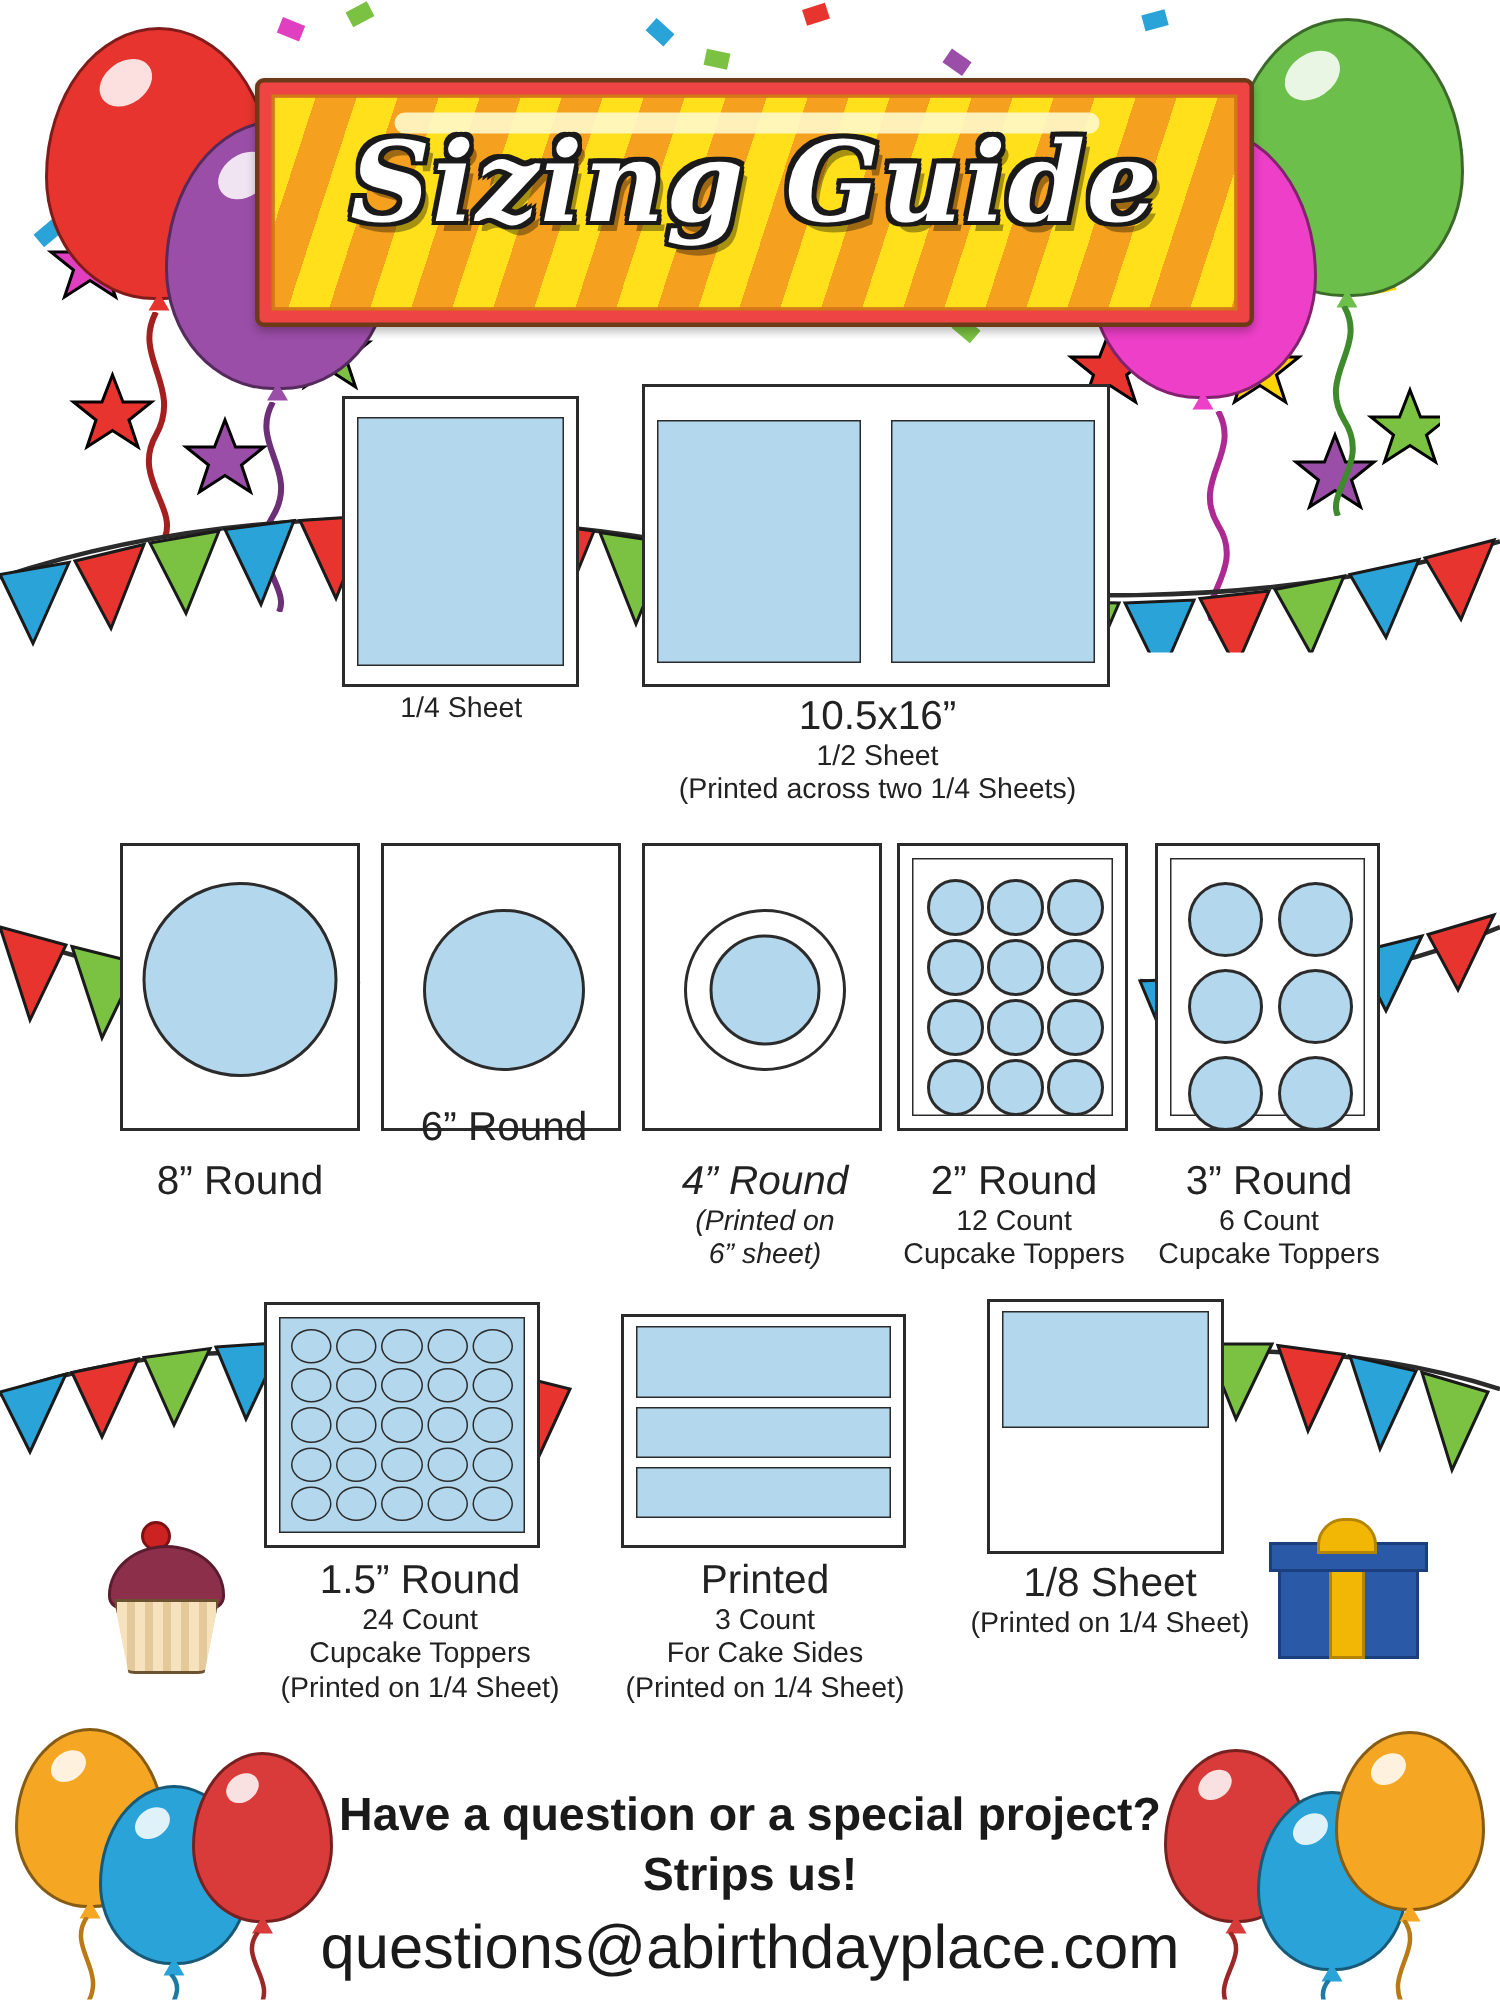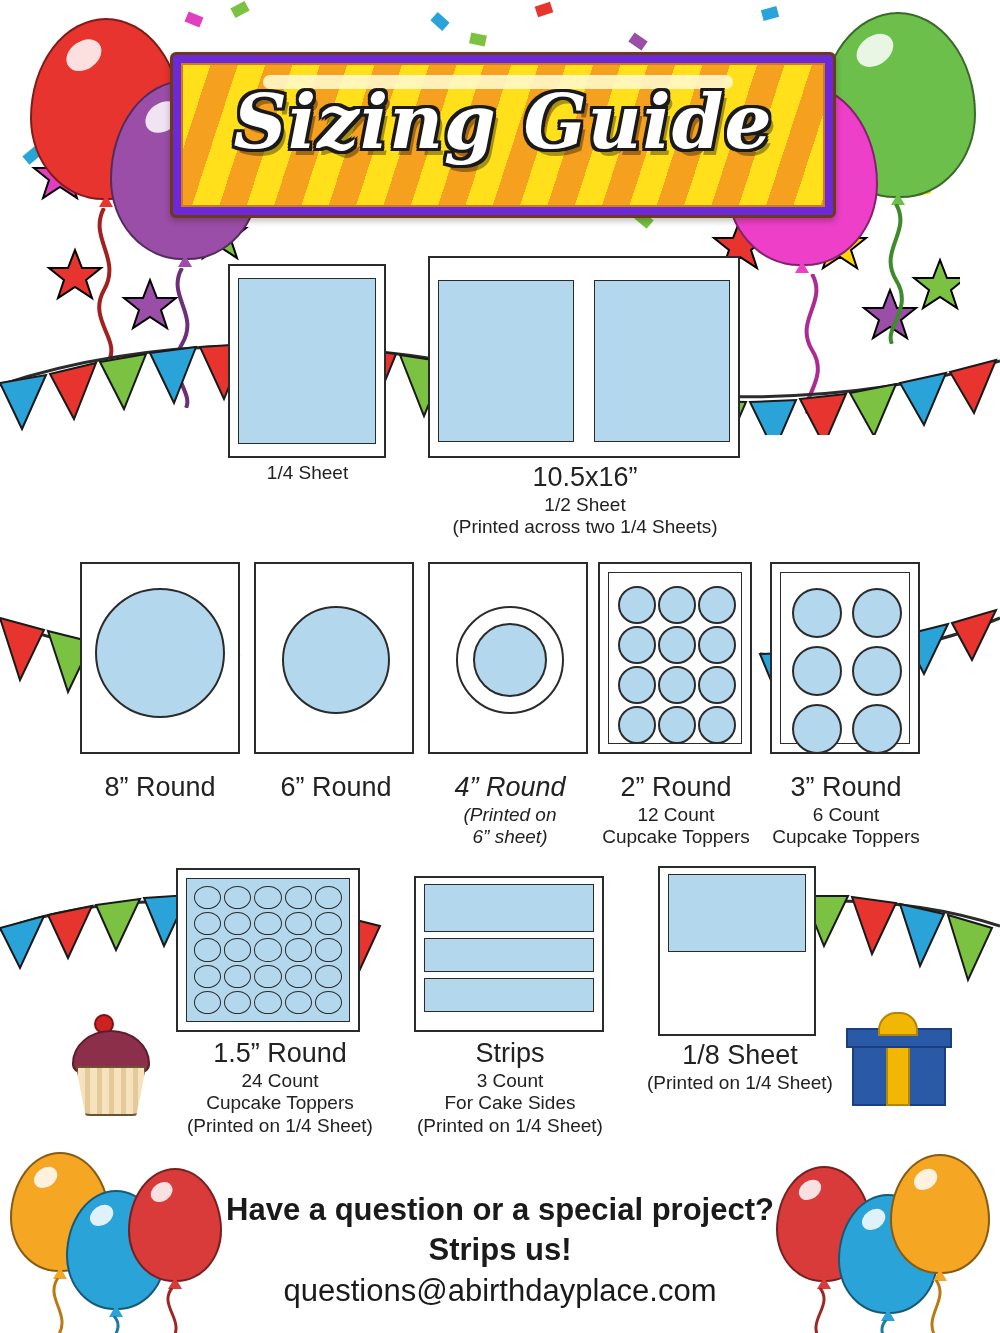--- a/index.html
+++ b/index.html
@@ -71,21 +71,21 @@
     height: 110px;
   }
 
   
   .banner {
     position: absolute;
     left: 170px;
     top: 52px;
     width: 660px;
     height: 160px;
-    background: #6d28d9;
+    background: #ef4444;
     border: 3px solid #6d3a18;
     border-radius: 6px;
     box-shadow: 0 3px 6px rgba(0,0,0,.25);
     overflow: hidden;
   }
   .banner-inner {
     position: absolute;
     left: 8px; right: 8px; top: 8px; bottom: 8px;
     background: repeating-linear-gradient(
       108deg,
@@ -180,21 +180,21 @@
     font-size: 31px;
     font-weight: bold;
     line-height: 1.28;
   }
   .footer .l2 {
     font-size: 31px;
     font-weight: bold;
     line-height: 1.28;
   }
   .footer .l3 {
-    font-size: 31px;
+    font-size: 41px;
     line-height: 1.45;
   }
 
   
   .cupcake-top {
     position: absolute;
     width: 74px; height: 40px;
     background: #8c2f4a;
     border-radius: 40px 40px 12px 12px / 34px 34px 10px 10px;
     border: 2px solid #5c1c30;
@@ -372,21 +372,21 @@
   <div class="sheet" style="left:80px;top:562px;width:160px;height:192px;">
     <div class="fill-round" style="left:13px;top:24px;width:130px;height:130px;"></div>
   </div>
   <div class="caption" style="left:60px;top:772px;width:200px;">
     <span class="main">8” Round</span>
   </div>
 
   <div class="sheet" style="left:254px;top:562px;width:160px;height:192px;">
     <div class="fill-round" style="left:26px;top:42px;width:108px;height:108px;"></div>
   </div>
-  <div class="caption" style="left:236px;top:772px;width:200px;">
+  <div class="caption" style="left:236px;top:736px;width:200px;">
     <span class="main">6” Round</span>
   </div>
 
   <div class="sheet" style="left:428px;top:562px;width:160px;height:192px;">
     <div class="ring" style="left:26px;top:42px;width:108px;height:108px;"></div>
     <div class="fill-round" style="left:43px;top:59px;width:74px;height:74px;"></div>
   </div>
   <div class="caption" style="left:412px;top:772px;width:196px;font-style:italic;">
     <span class="main">4” Round</span>
     <span class="sub">(Printed on</span>
@@ -487,21 +487,21 @@
     <span class="sub">Cupcake Toppers</span>
     <span class="sub">(Printed on 1/4 Sheet)</span>
   </div>
 
   <div class="sheet" style="left:414px;top:876px;width:190px;height:156px;">
     <div class="fill" style="left:8px;top:6px;right:8px;height:48px;"></div>
     <div class="fill" style="left:8px;top:60px;right:8px;height:34px;"></div>
     <div class="fill" style="left:8px;top:100px;right:8px;height:34px;"></div>
   </div>
   <div class="caption" style="left:390px;top:1038px;width:240px;">
-    <span class="main">Strips</span>
+    <span class="main">Printed</span>
     <span class="sub">3 Count</span>
     <span class="sub">For Cake Sides</span>
     <span class="sub">(Printed on 1/4 Sheet)</span>
   </div>
 
   <div class="sheet" style="left:658px;top:866px;width:158px;height:170px;">
     <div class="fill" style="left:8px;top:6px;right:8px;height:78px;"></div>
   </div>
   <div class="caption" style="left:620px;top:1040px;width:240px;">
     <span class="main">1/8 Sheet</span>

